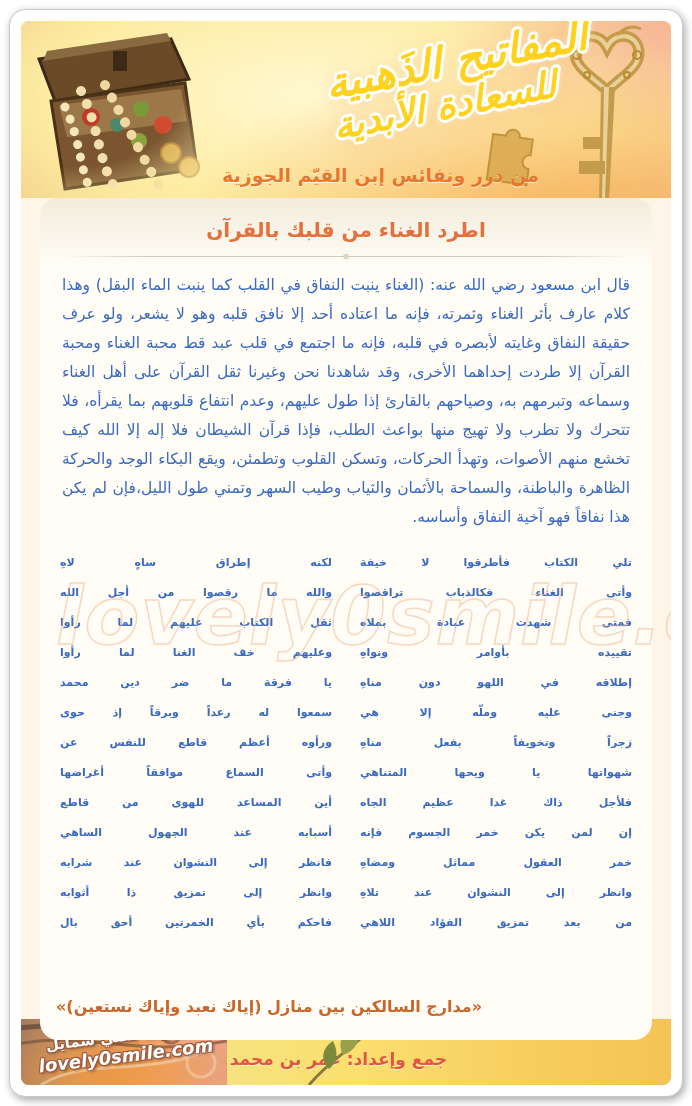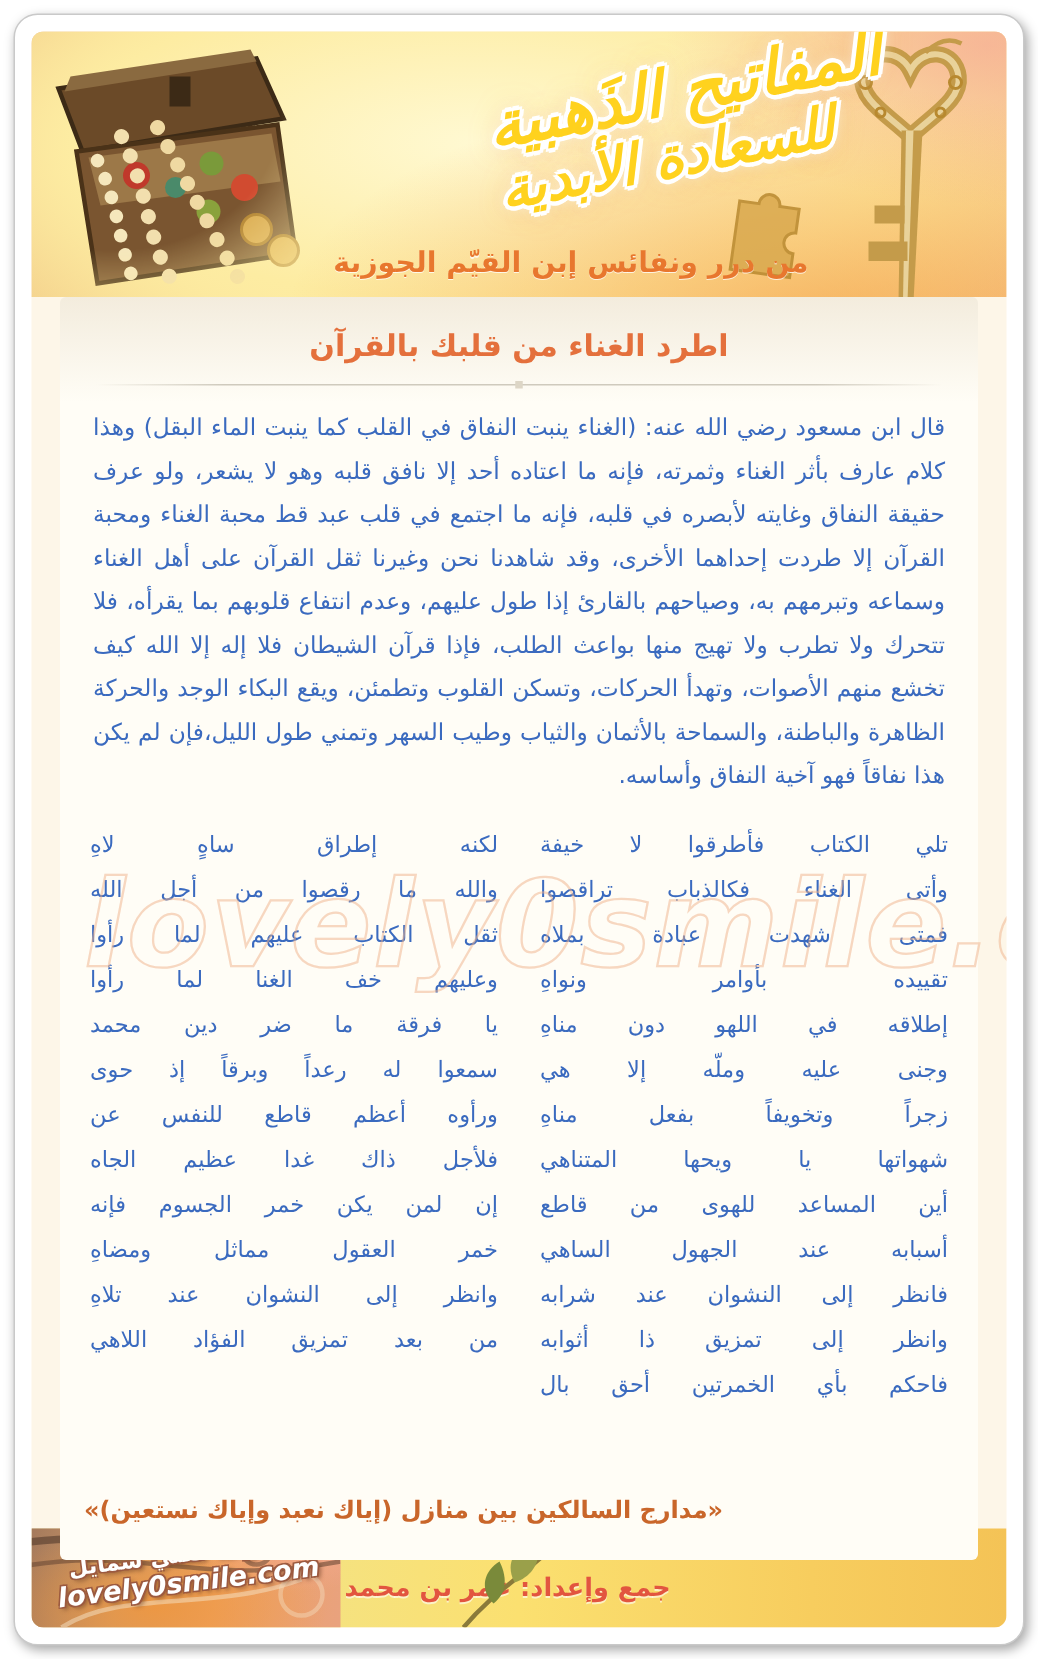--- a/index.html
+++ b/index.html
@@ -42,40 +42,40 @@
   .calligraphy .l2 { font-size:37px; margin-right:34px; }
   .subtitle {
     position:absolute; right:132px; bottom:12px;
     color:#e8772e; font-weight:bold; font-size:19px;
     text-shadow:0 1px 0 rgba(255,255,255,.75);
   }
   
   .card {
     position:relative; z-index:2; margin:0 19px; height:842px;
     background:linear-gradient(#f3ecdd, #fffdf6 70px);
-    border-radius:4px; padding:14px 16px 10px 16px;
+    border-radius:18px; padding:14px 16px 10px 16px;
     display:flex; flex-direction:column;
   }
   .card-title { text-align:center; color:#e4703c; font-weight:bold; font-size:20px; margin-top:6px; }
   .divider {
     position:relative; height:1px; margin:14px 8px 10px 8px;
     background:linear-gradient(90deg, transparent, #cfcabd 15%, #cfcabd 85%, transparent);
   }
   .divider::after {
     content:""; position:absolute; left:50%; top:-2px; width:5px; height:5px;
     background:#ddd6c6; transform:translateX(-50%);
   }
   .paragraph {
     color:#3a6abf; font-weight:normal; font-size:15.5px; line-height:29px;
     text-align:justify; padding:4px 6px 0 6px;
   }
   .poem { position:relative; margin-top:16px; padding:0 4px; }
   .poem-grid { display:grid; grid-template-columns:1fr 1fr; column-gap:28px; }
   .hemistich {
-    color:#3a6abf; font-weight:normal; font-size:15px; line-height:30px;
+    color:#3a6abf; font-weight:bold; font-size:11px; line-height:30px;
     text-align:justify; text-align-last:justify; white-space:nowrap; overflow:hidden;
   }
   .watermark {
     position:absolute; left:0; right:0; top:22px; z-index:3; pointer-events:none;
     direction:ltr; text-align:center; font-size:80px; font-weight:bold; font-style:italic;
     letter-spacing:1px; color:transparent; -webkit-text-stroke:1.5px rgba(240,178,138,.5);
   }
   .quote {
     margin-top:auto; margin-bottom:14px; text-align:left;
     color:#c9662a; font-weight:bold; font-size:16px;
@@ -180,20 +180,21 @@
           <div class="hemistich">ثقل الكتاب عليهم لما رأوا</div>
           <div class="hemistich">تقييده بأوامر ونواهِ</div>
           <div class="hemistich">وعليهم خف الغنا لما رأوا</div>
           <div class="hemistich">إطلاقه في اللهو دون مناهِ</div>
           <div class="hemistich">يا فرقة ما ضر دين محمد</div>
           <div class="hemistich">وجنى عليه وملّه إلا هي</div>
           <div class="hemistich">سمعوا له رعداً وبرقاً إذ حوى</div>
           <div class="hemistich">زجراً وتخويفاً بفعل مناهِ</div>
           <div class="hemistich">ورأوه أعظم قاطع للنفس عن</div>
           <div class="hemistich">شهواتها يا ويحها المتناهي</div>
+          <div class="hemistich">وأتى السماع موافقاً أغراضها</div>
           <div class="hemistich">فلأجل ذاك غدا عظيم الجاه</div>
           <div class="hemistich">أين المساعد للهوى من قاطع</div>
           <div class="hemistich">إن لمن يكن خمر الجسوم فإنه</div>
           <div class="hemistich">أسبابه عند الجهول الساهي</div>
           <div class="hemistich">خمر العقول مماثل ومضاهِ</div>
           <div class="hemistich">فانظر إلى النشوان عند شرابه</div>
           <div class="hemistich">وانظر إلى النشوان عند تلاهِ</div>
           <div class="hemistich">وانظر إلى تمزيق ذا أثوابه</div>
           <div class="hemistich">من بعد تمزيق الفؤاد اللاهي</div>
           <div class="hemistich">فاحكم بأي الخمرتين أحق بال</div>

